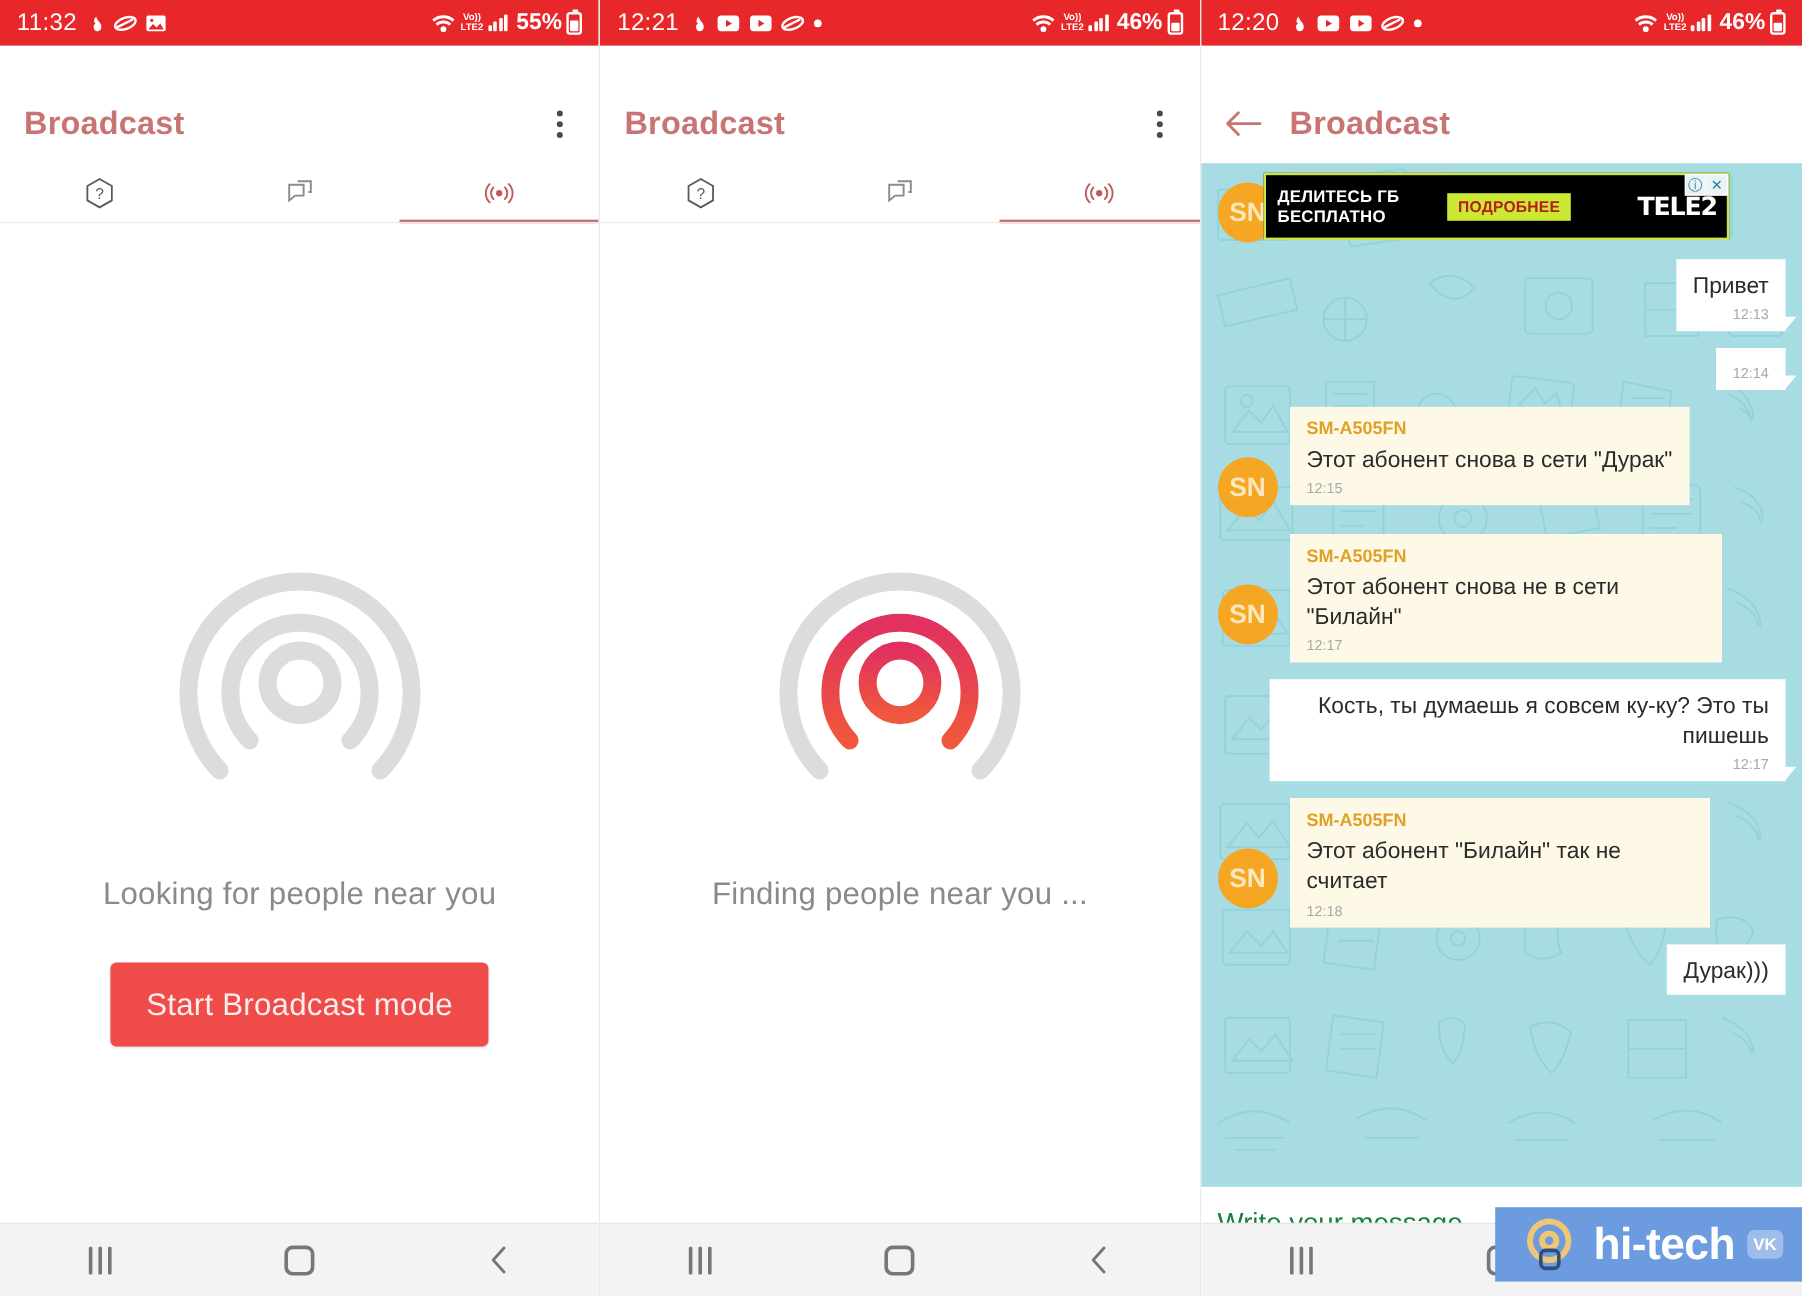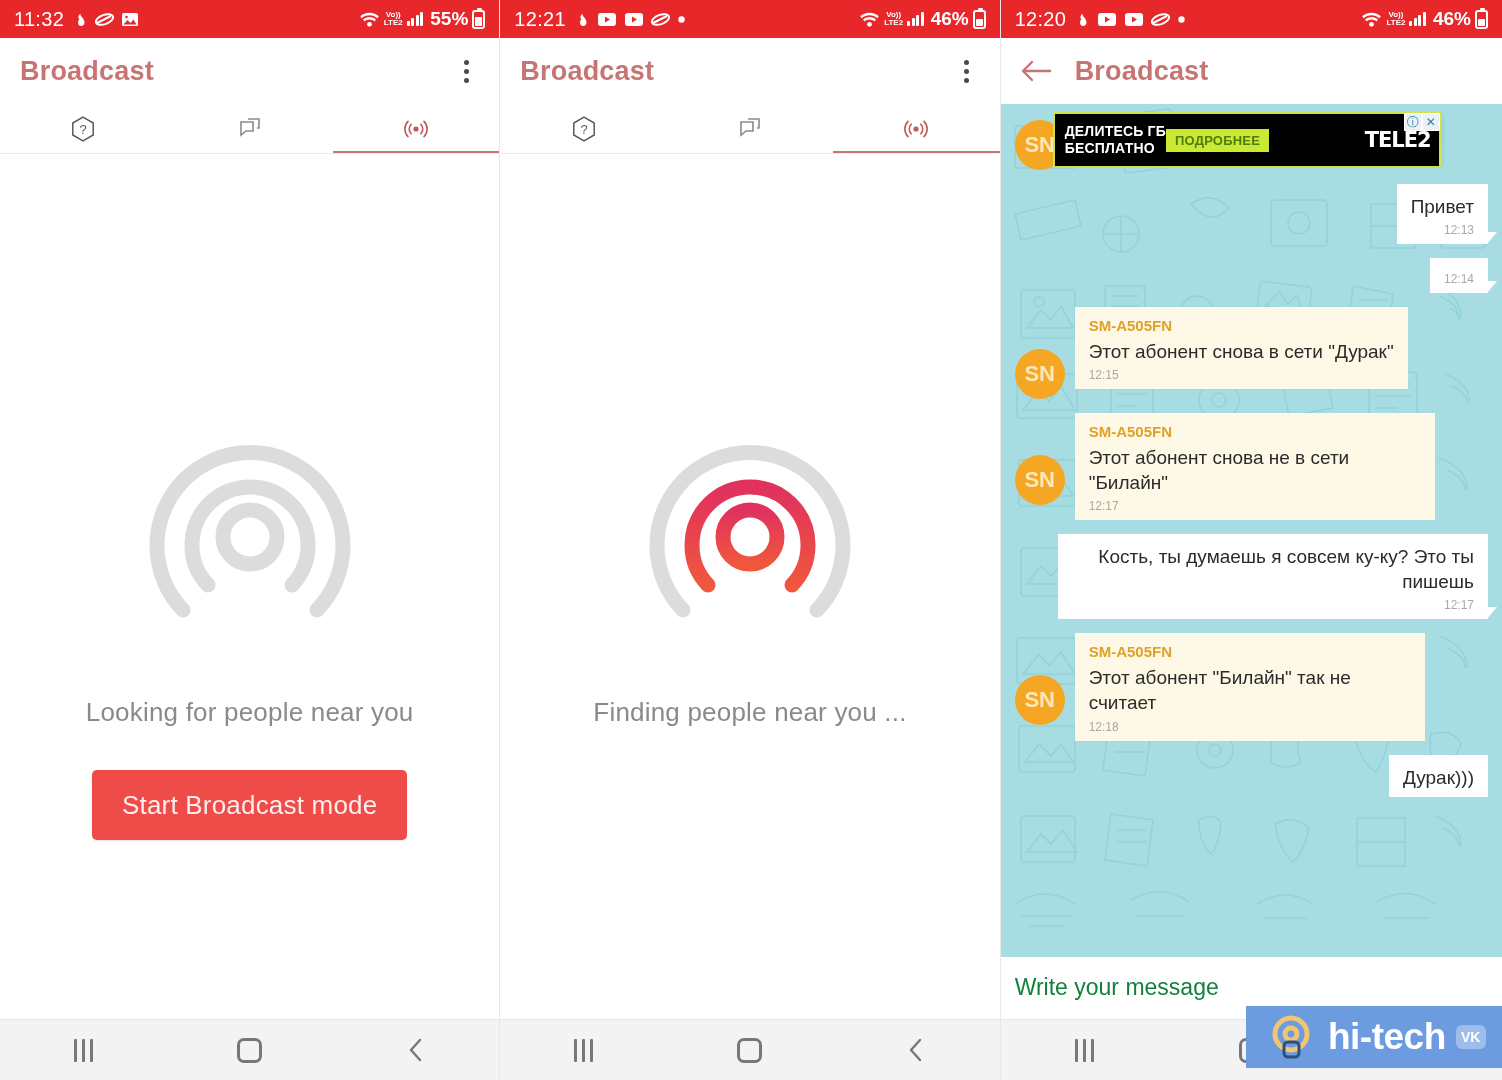--- a/index.html
+++ b/index.html
@@ -21,21 +21,21 @@
   .volte{display:flex;flex-direction:column;align-items:center;line-height:1;
     font-size:8px;font-weight:700;}
   .bars{display:flex;align-items:flex-end;gap:1.5px;height:14px;}
   .bars i{display:block;width:3px;background:#fff;border-radius:1px;}
   .battery{width:13px;height:19px;border:2px solid #fff;border-radius:3px;position:relative;
     box-sizing:border-box;}
   .battery:before{content:"";position:absolute;top:-4px;left:3px;width:5px;height:2px;background:#fff;border-radius:1px;}
   .battery i{position:absolute;left:1px;right:1px;bottom:1px;background:#fff;border-radius:1px;}
 
   
-  .appbar{height:66px;display:flex;align-items:center;padding:0 20px;box-sizing:border-box;background:#fff;}
+  .appbar{height:66px;display:flex;align-items:center;padding:0 20px;box-sizing:border-box;background:#fff;margin-top:32px;}
   .appbar.with-back{padding-left:18px;}
   .back-arrow{width:34px;height:34px;margin-right:22px;display:flex;align-items:center;justify-content:center;cursor:pointer;}
   .app-title{font-size:27px;font-weight:700;color:#c87473;letter-spacing:.2px;}
   .kebab{margin-left:auto;width:26px;height:34px;display:flex;flex-direction:column;
     align-items:center;justify-content:center;gap:4px;cursor:pointer;}
   .kebab span{width:5px;height:5px;border-radius:50%;background:#4a4a4a;display:block;}
 
   
   .tabs{display:flex;height:50px;background:#fff;position:relative;}
   .tab{flex:1;display:flex;align-items:center;justify-content:center;cursor:pointer;position:relative;}
@@ -59,21 +59,21 @@
   .nav-recents{display:flex;gap:5px;}
   .nav-recents i{display:block;width:3px;height:23px;background:#777;border-radius:1px;}
   .nav-home{width:25px;height:25px;border:3px solid #777;border-radius:7px;box-sizing:border-box;}
 
   
   .chatarea{position:relative;height:853px;background:#a7dde2;overflow:hidden;}
   .doodles{position:absolute;inset:0;opacity:.5;}
   .ad{position:absolute;top:8px;left:52px;width:388px;height:56px;background:#000;
     border:2px solid #cfe24c;box-sizing:border-box;display:flex;align-items:center;z-index:6;}
   .ad-text{color:#fff;font-weight:700;font-size:14px;line-height:1.25;margin-left:10px;letter-spacing:.2px;}
-  .ad-cta{background:#cbe832;color:#4d7c0f;font-weight:700;font-size:13px;padding:4px 9px;letter-spacing:.2px;}
+  .ad-cta{background:#cbe832;color:#b91c1c;font-weight:700;font-size:13px;padding:4px 9px;margin-left:40px;letter-spacing:.2px;}
   .ad-logo{margin-left:auto;margin-right:8px;color:#fff;font-weight:800;font-size:21px;
     font-family:"DejaVu Sans",sans-serif;letter-spacing:-1px;}
   .ad-ctrls{position:absolute;top:-1px;right:-1px;display:flex;}
   .ad-ctrls span{width:18px;height:18px;background:#e9f3f5;display:flex;align-items:center;
     justify-content:center;font-size:12px;color:#2a7e9e;border:1px solid #fff;box-sizing:border-box;cursor:pointer;}
 
   .msgs{position:relative;z-index:3;padding:0 14px 10px 14px;}
   .row{display:flex;align-items:flex-start;margin-bottom:14px;}
   .row.in{justify-content:flex-start;}
   .row.out{justify-content:flex-end;}

